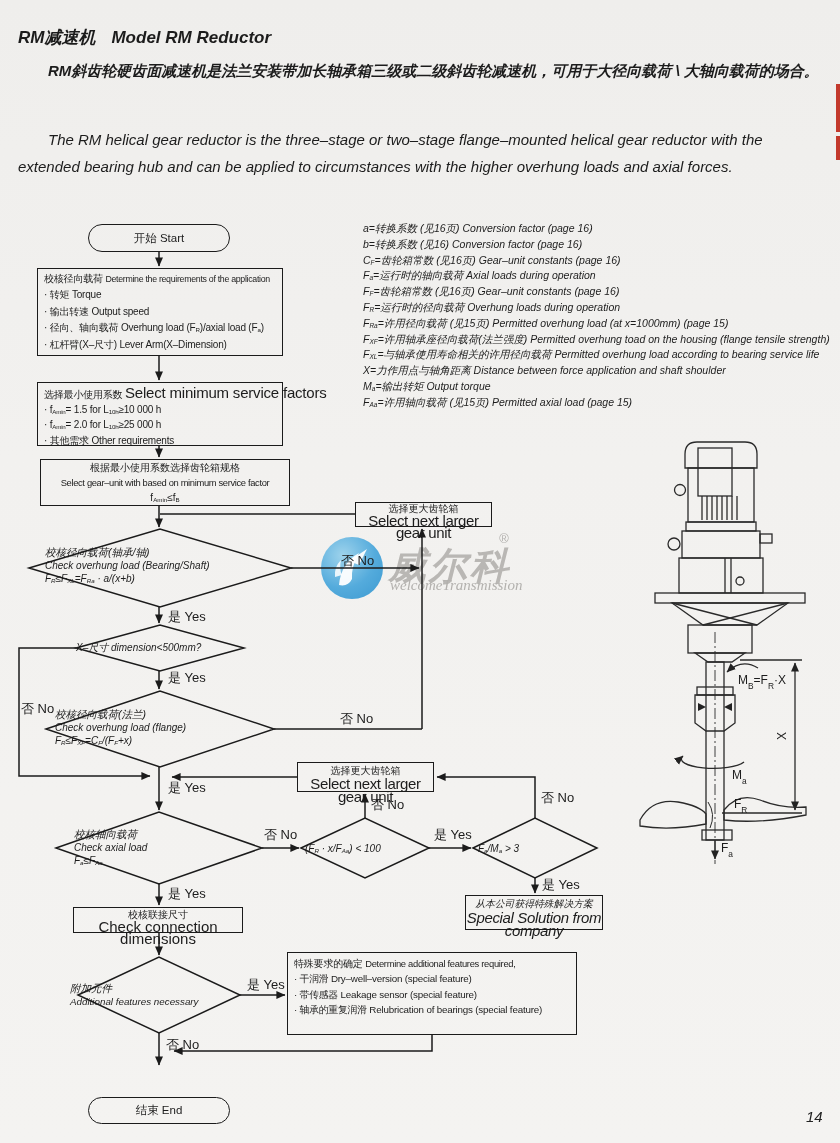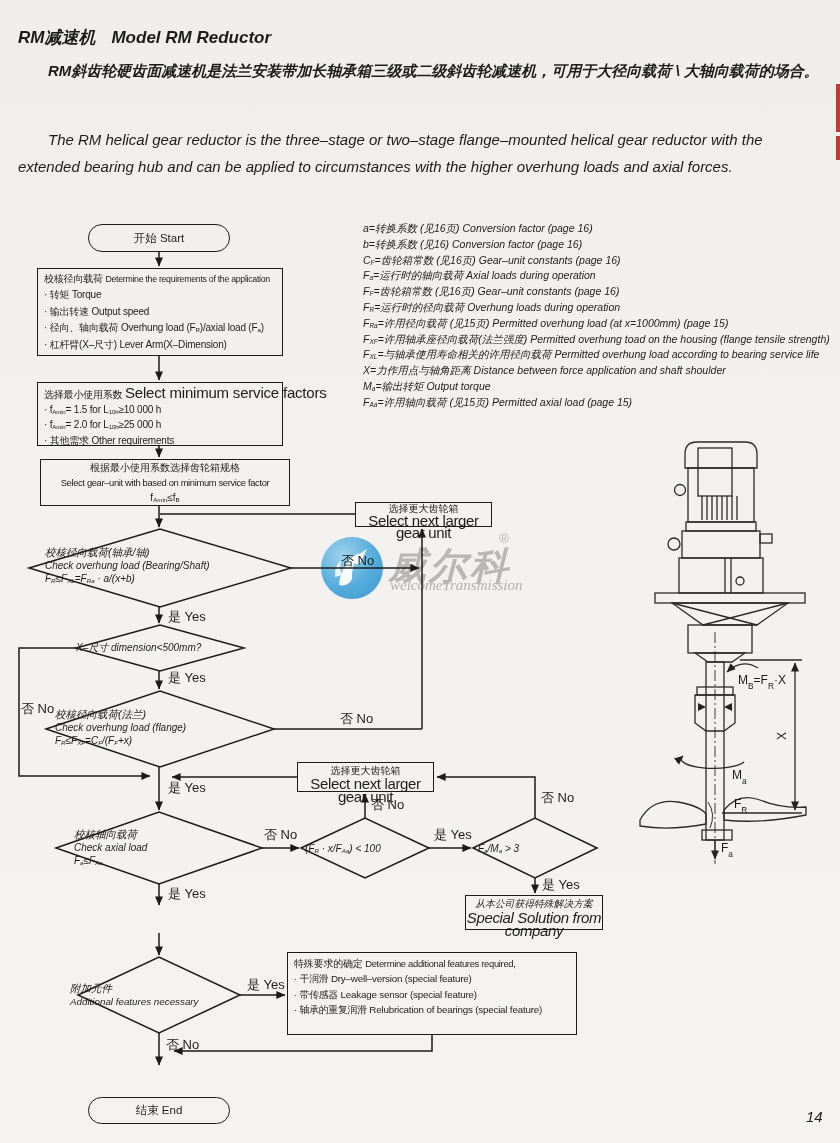--- a/index.html
+++ b/index.html
@@ -161,20 +161,24 @@
   <div class="node" style="left:297px;top:762px;width:137px;height:30px;line-height:13px;padding-top:1px;">
     <div>选择更大齿轮箱</div>
     <div class="sm tight">Select next larger gear unit</div>
   </div>
 
   <div class="node" style="left:465px;top:895px;width:138px;height:35px;line-height:13.5px;padding-top:1px;font-style:italic;">
     <div style="font-size:9.8px">从本公司获得特殊解决方案</div>
     <div class="sm tight">Special Solution from company</div>
   </div>
 
+  <div class="node" style="left:73px;top:907px;width:170px;height:26px;line-height:12px;padding-top:1px;">
+    <div>校核联接尺寸</div>
+    <div class="sm">Check connection dimensions</div>
+  </div>
 
   <div class="node lefty" style="left:287px;top:952px;width:290px;height:83px;line-height:15.4px;padding-top:3px;">
     <div><span class="t-zh">特殊要求的确定</span> <span class="t-en" style="font-size:9.4px">Determine additional features required,</span></div>
     <div style="font-size:9.8px">· 干润滑 Dry–well–version (special feature)</div>
     <div style="font-size:9.8px">· 带传感器 Leakage sensor (special feature)</div>
     <div style="font-size:9.8px">· 轴承的重复润滑 Relubrication of bearings (special feature)</div>
   </div>
 
   <div class="node stadium" style="left:88px;top:1097px;width:142px;height:27px;">结束 End</div>
 

